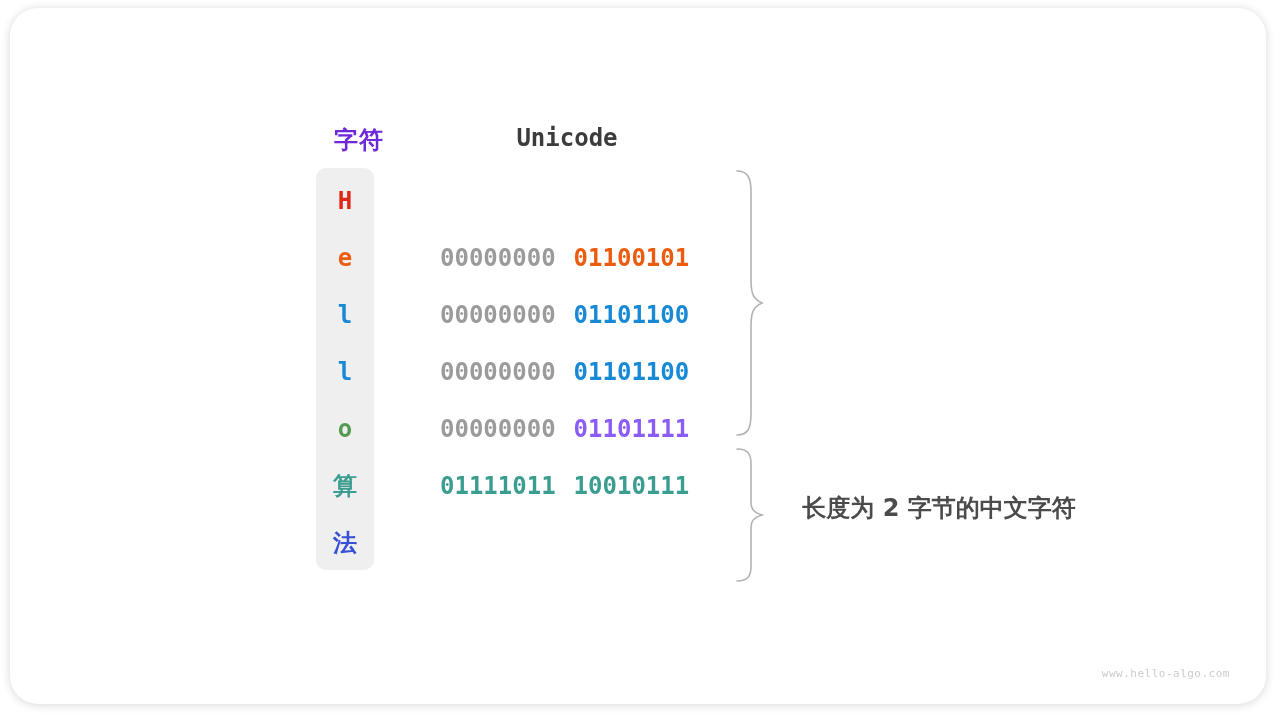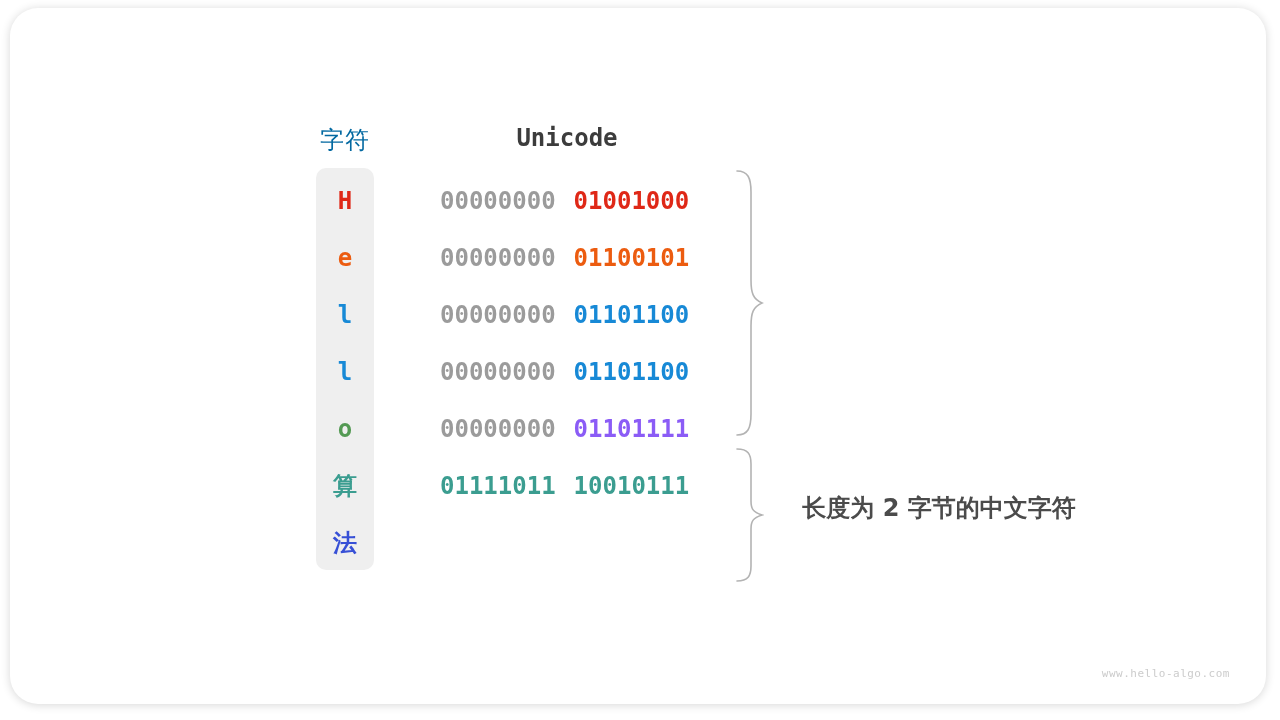--- a/index.html
+++ b/index.html
@@ -14,21 +14,21 @@
     left: 10px; top: 8px;
     width: 1256px; height: 696px;
     background: #ffffff;
     border-radius: 28px;
     box-shadow: 0 1px 10px rgba(0,0,0,0.16);
   }
   .mono { font-family: "DejaVu Sans Mono", "Liberation Mono", monospace; }
 
   .header-char {
     position: absolute; left: 296px; top: 116px; width: 78px;
-    text-align: center; font-size: 24px; font-weight: normal; color: #0369a1;
+    text-align: right; font-size: 24px; font-weight: bold; color: #6d28d9;
     letter-spacing: 1px;
   }
   .header-unicode {
     position: absolute; left: 457px; top: 116px; width: 200px;
     text-align: center; font-size: 24px; font-weight: bold; color: #3c3c3c;
   }
 
   .char-column-bg {
     position: absolute; left: 306px; top: 160px;
     width: 58px; height: 402px;
@@ -77,21 +77,20 @@
 <div class="card">
 
   <div class="header-char">字符</div>
   <div class="header-unicode mono">Unicode</div>
 
   <div class="char-column-bg"></div>
 
   <div id="rows-container">
   <div class="row" style="top: 164px;">
     <span class="char-cell mono" style="color: rgb(223, 40, 23);">H</span>
-    <span class="bits mono"><span class="byte1" style="color: rgb(155, 155, 155);">00000000</span><span class="byte2" style="color: rgb(223, 40, 23);">01001000</span></span>
   </div>
 
   <div class="row" style="top: 221px;">
     <span class="char-cell mono" style="color: rgb(236, 92, 16);">e</span>
     <span class="bits mono"><span class="byte1" style="color: rgb(155, 155, 155);">00000000</span><span class="byte2" style="color: rgb(236, 92, 16);">01100101</span></span>
   </div>
 
   <div class="row" style="top: 278px;">
     <span class="char-cell mono" style="color: rgb(23, 137, 214);">l</span>
     <span class="bits mono"><span class="byte1" style="color: rgb(155, 155, 155);">00000000</span><span class="byte2" style="color: rgb(23, 137, 214);">01101100</span></span>

